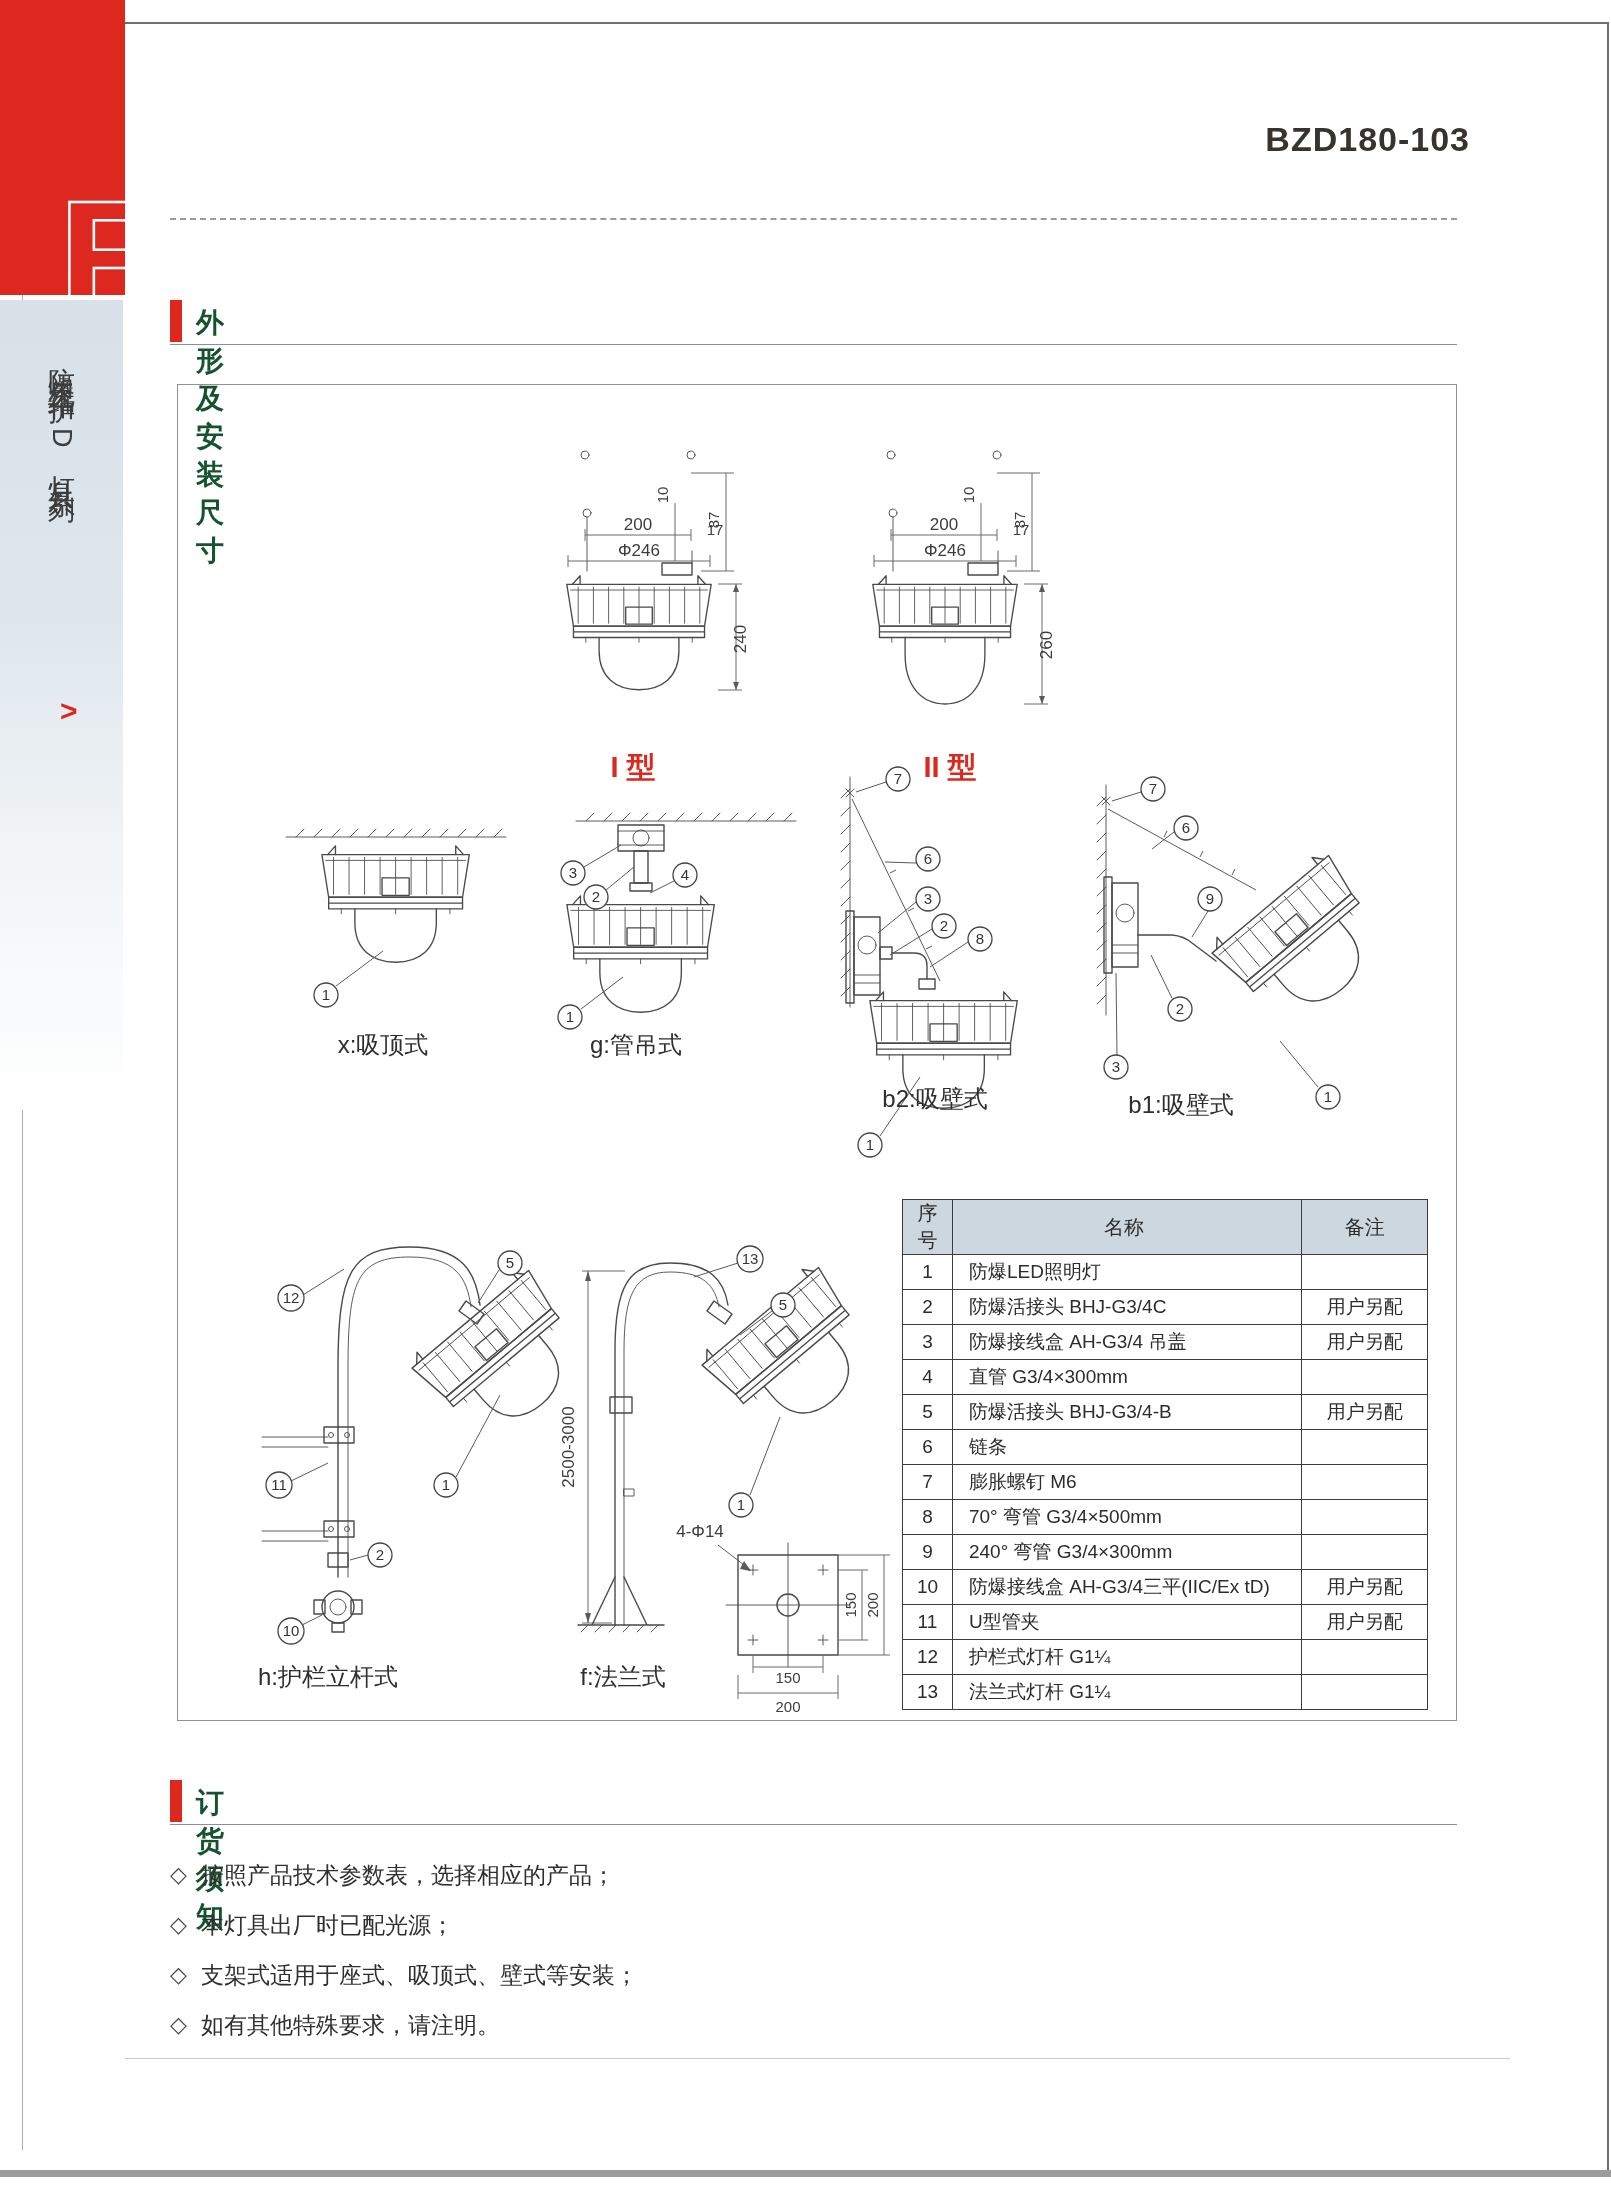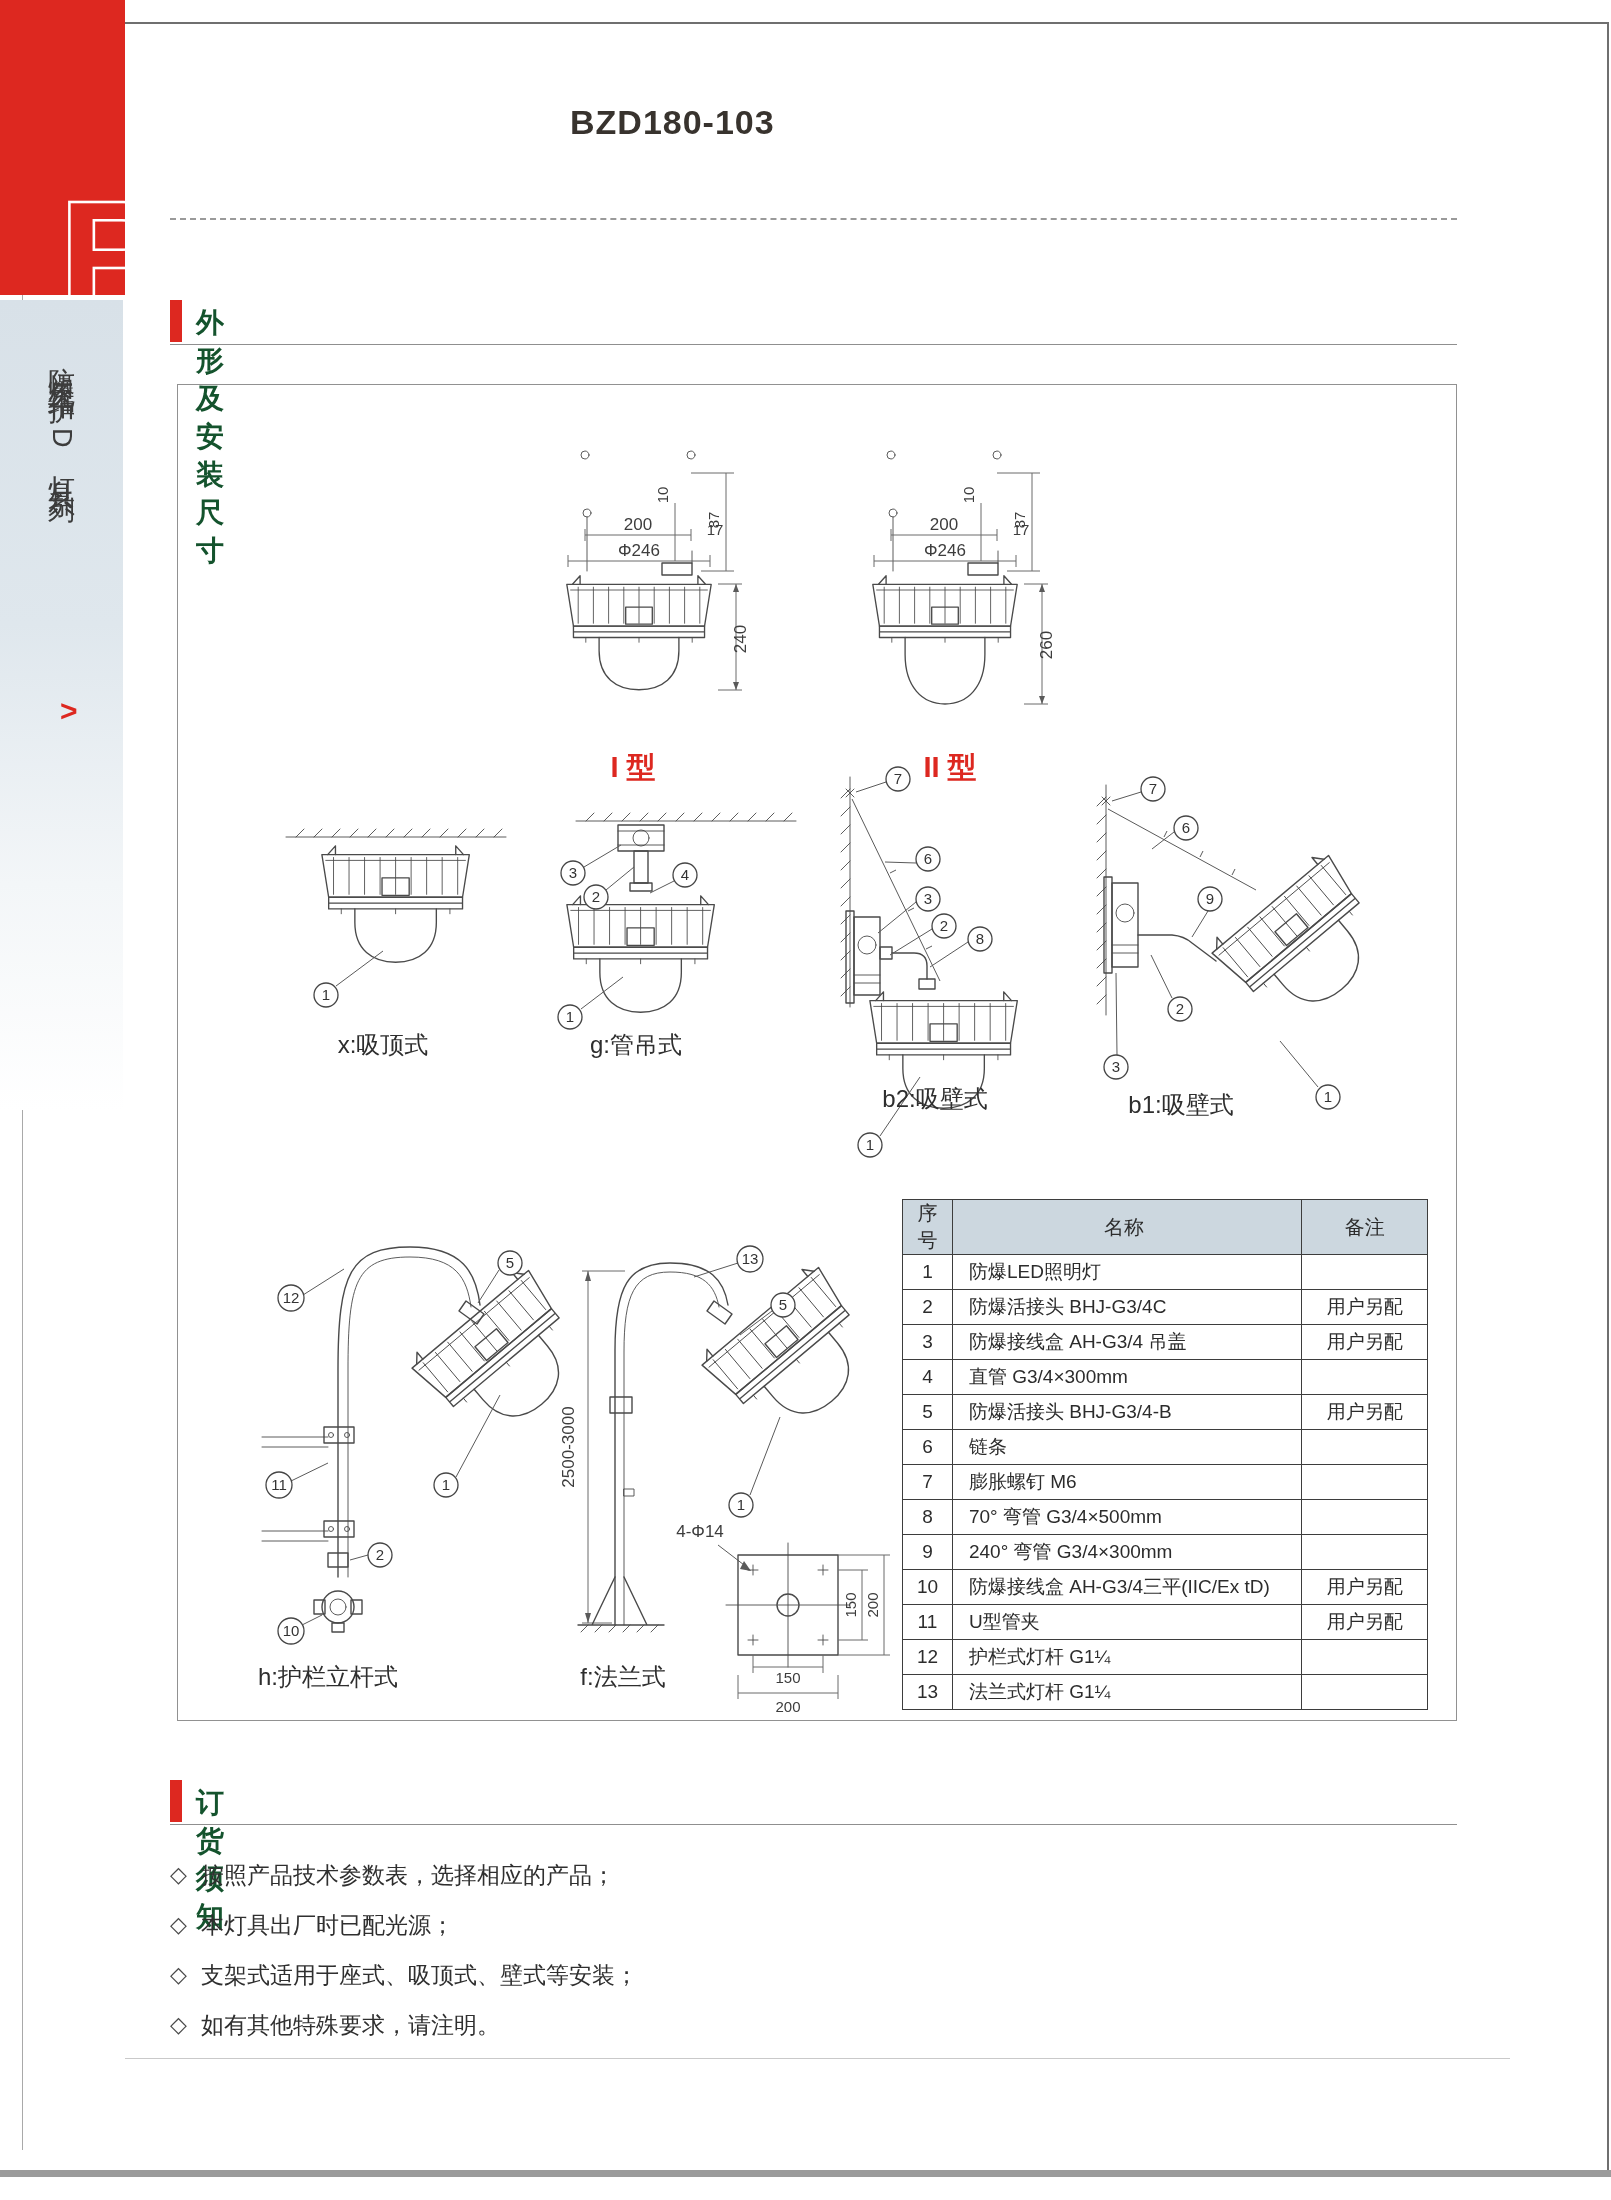--- a/index.html
+++ b/index.html
@@ -23,21 +23,21 @@
 
   
   .logo-block{left:0;top:0;width:125px;height:295px;background:var(--accent-red);overflow:hidden}
   .banner{left:0;top:300px;width:123px;height:810px;
     background:linear-gradient(180deg,#d8e1e8 0%,#dfe7ed 40%,#f3f6f8 72%,#ffffff 100%);
     display:flex;justify-content:center}
   .banner-text{writing-mode:vertical-rl;font-size:27px;letter-spacing:7px;color:#3c3c3c;margin-top:46px;font-weight:500}
   .banner-arrow{left:60px;top:694px;font-size:30px;font-weight:bold;color:var(--accent-red)}
 
   
-  .hdr{right:141px;top:103px;text-align:left;width:900px}
+  .hdr{right:141px;top:120px;text-align:right;width:900px}
   .hdr-code{font-size:34px;font-weight:bold;letter-spacing:1px;color:#38332e}
   .hdr-series{font-size:26px;font-weight:bold;margin-top:4px;color:#38332e}
   .hdr-dash{left:170px;top:218px;width:1287px;height:0;border-top:2px dashed #9a9a9a}
 
   
   .sec{left:170px;height:44px}
   .sec .bar{position:absolute;left:0;top:0;width:12px;height:42px;background:var(--accent-red)}
   .sec .t{position:absolute;left:26px;top:4px;font-size:28px;font-weight:bold;color:#14532d}
   .sec-rule{left:170px;width:1287px;height:1px;background:#8f8f8f}
 

